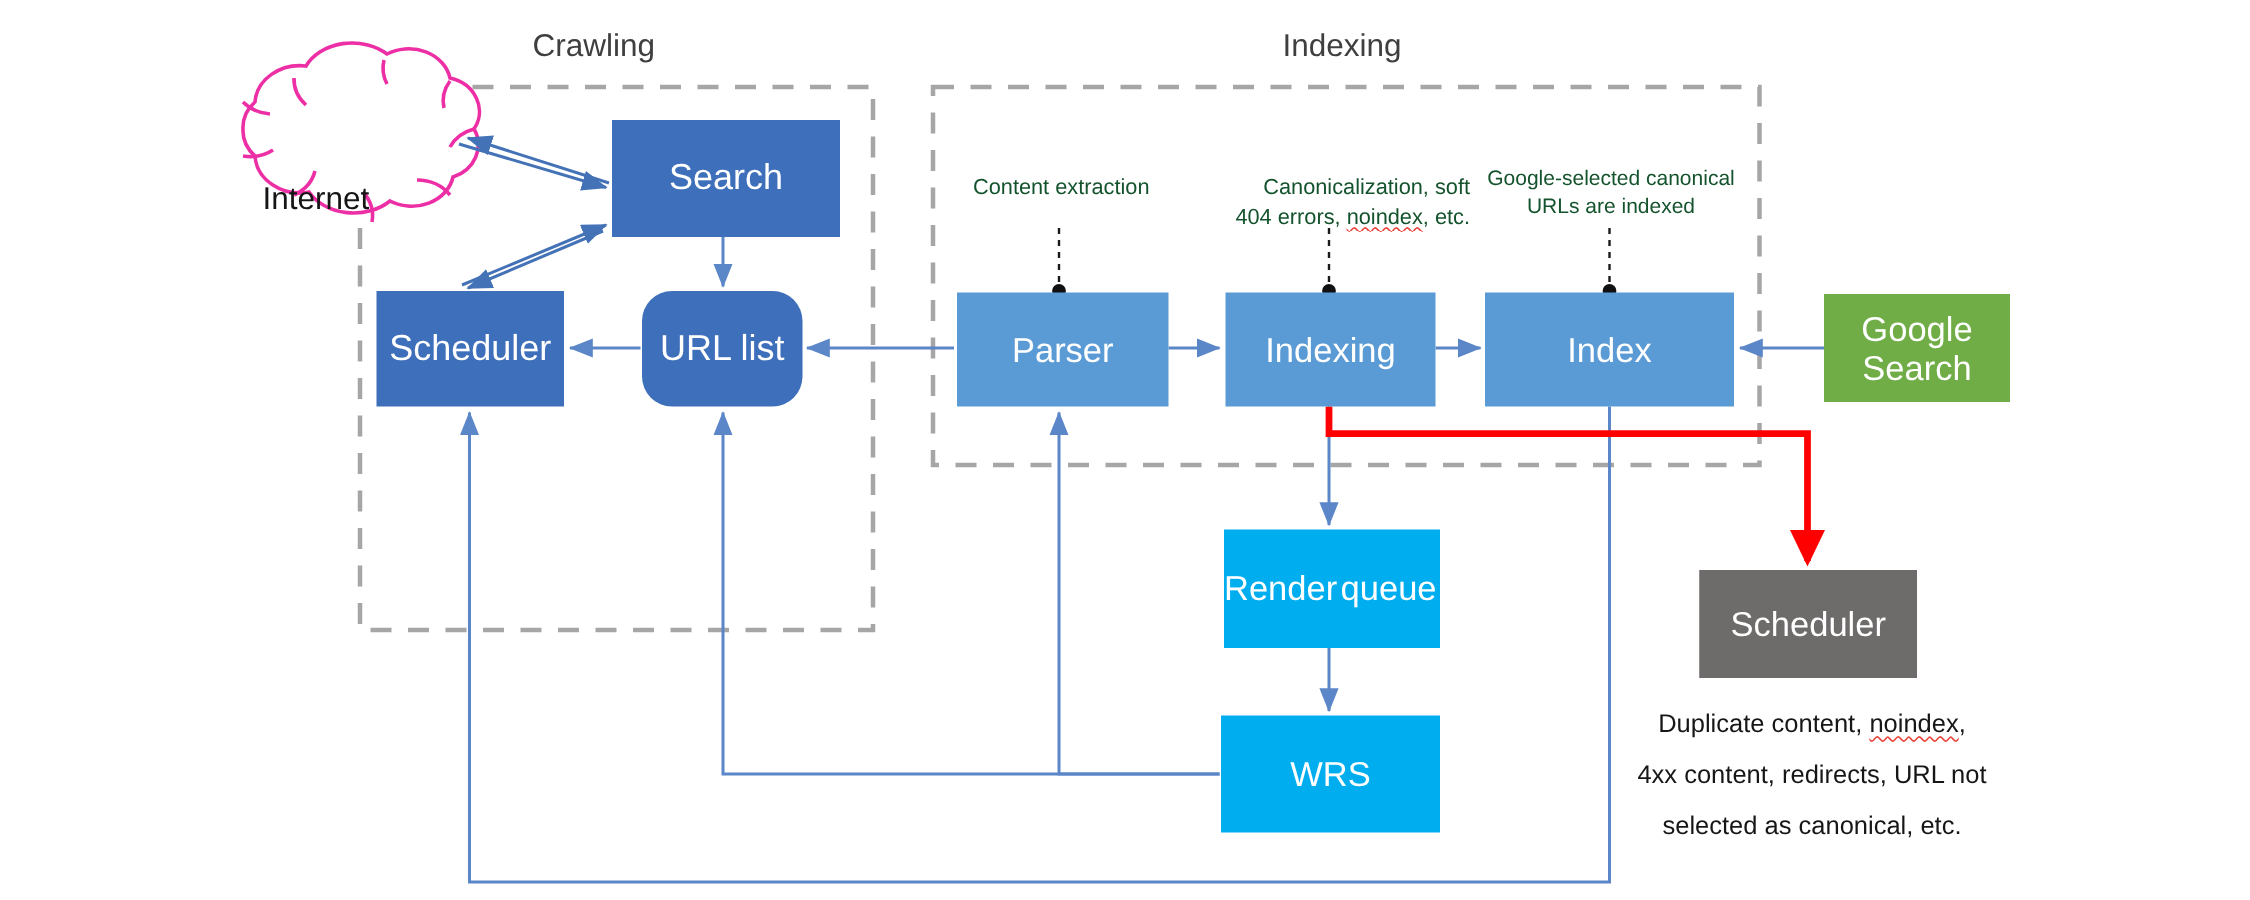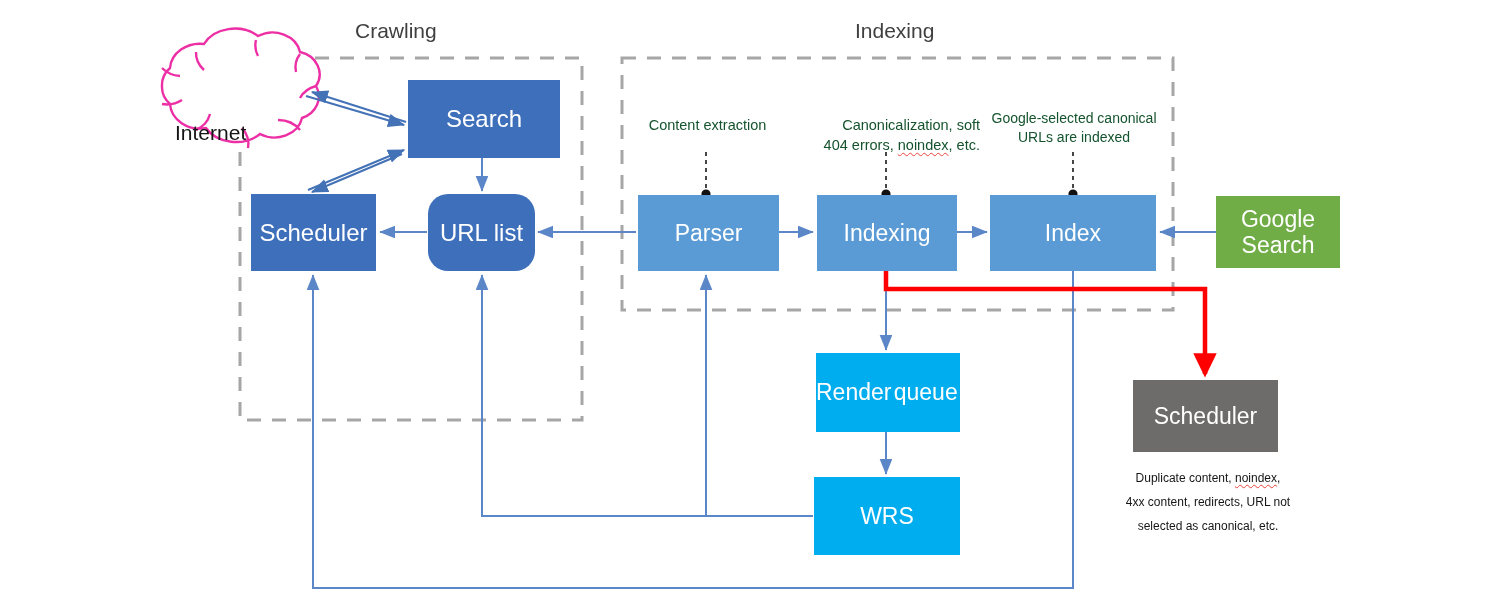--- a/index.html
+++ b/index.html
@@ -16,21 +16,21 @@
   .n-cyan{background:#00AEEF;}
   .n-green{background:#70AD47;}
   .n-gray{background:#6E6B6B;border:1px solid #6E6B6B;}
   .rounded{border-radius:20px;}
 
   .grp-label{position:absolute;color:#3f3f3f;font-size:21px;white-space:nowrap;}
   .ann{position:absolute;color:#14532d;font-size:14.5px;text-align:center;line-height:1.35;}
   .ann-wide{font-size:14px;}
   .squig{text-decoration:underline;text-decoration-color:#e8443a;
          text-decoration-style:wavy;text-decoration-thickness:1px;text-underline-offset:2px;}
-  .excl-cap{position:absolute;color:#161616;font-size:12px;text-align:center;line-height:2.0;}
+  .excl-cap{position:absolute;color:#161616;font-size:17px;text-align:center;line-height:2.0;}
   .cloud-label{position:absolute;color:#151515;font-size:21px;white-space:nowrap;}
 </style>
 </head>
 <body>
 
 <div id="stage">
 
   <svg id="svg-layer" viewBox="0 0 1500 600">
     <defs>
       <marker id="arrB" markerWidth="9" markerHeight="9" refX="7.6" refY="3.2" orient="auto" markerUnits="strokeWidth">

